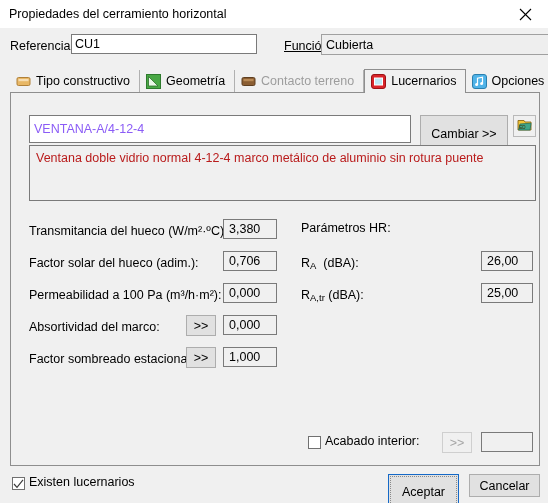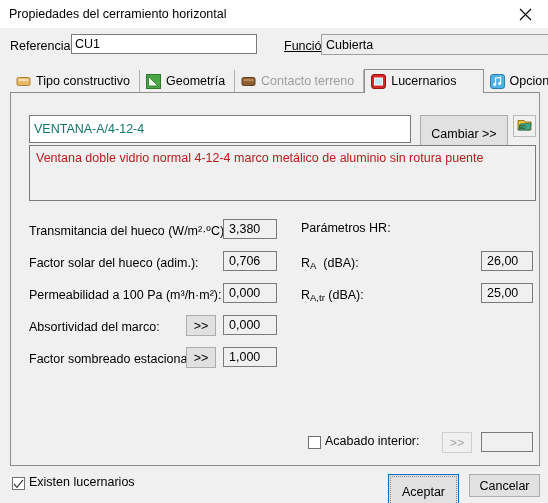--- a/index.html
+++ b/index.html
@@ -106,21 +106,21 @@
     white-space: nowrap;
     cursor: default;
   }
   .tab.selected {
     background: #f0f0f0;
     height: 24px;
     border: 1px solid #8e8e8e;
     border-bottom: none;
     border-right: 1px solid #8e8e8e;
     z-index: 3;
-    padding-right: 26px;
+    padding-right: 8px;
   }
   .tab.disabled { color: #9d9d9d; }
   .tab-icon {
     width: 15px; height: 15px;
     margin-right: 5px;
     flex: 0 0 auto;
     display:block;
   }
   .tab-label { line-height: 1; }
 
@@ -136,21 +136,21 @@
 
   .tf-name {
     position: absolute; left: 18px; top: 22px;
     width: 382px; height: 22px;
     background: #ffffff;
     border: 1px solid #7a7a7a;
     box-sizing: border-box;
     font-family: "Liberation Sans", sans-serif;
     font-size: 12.5px;
     padding: 13px 4px;
-    color:#0f766e;
+    color:#8b5cf6;
     outline:none;
   }
   .btn-cambiar {
     position: absolute; left: 409px; top: 22px;
     width: 88px; height: 38px;
     background: #e1e1e1;
     border: 1px solid #adadad;
     box-sizing: border-box;
     font-family: "Liberation Sans", sans-serif;
     font-size: 12.5px;

